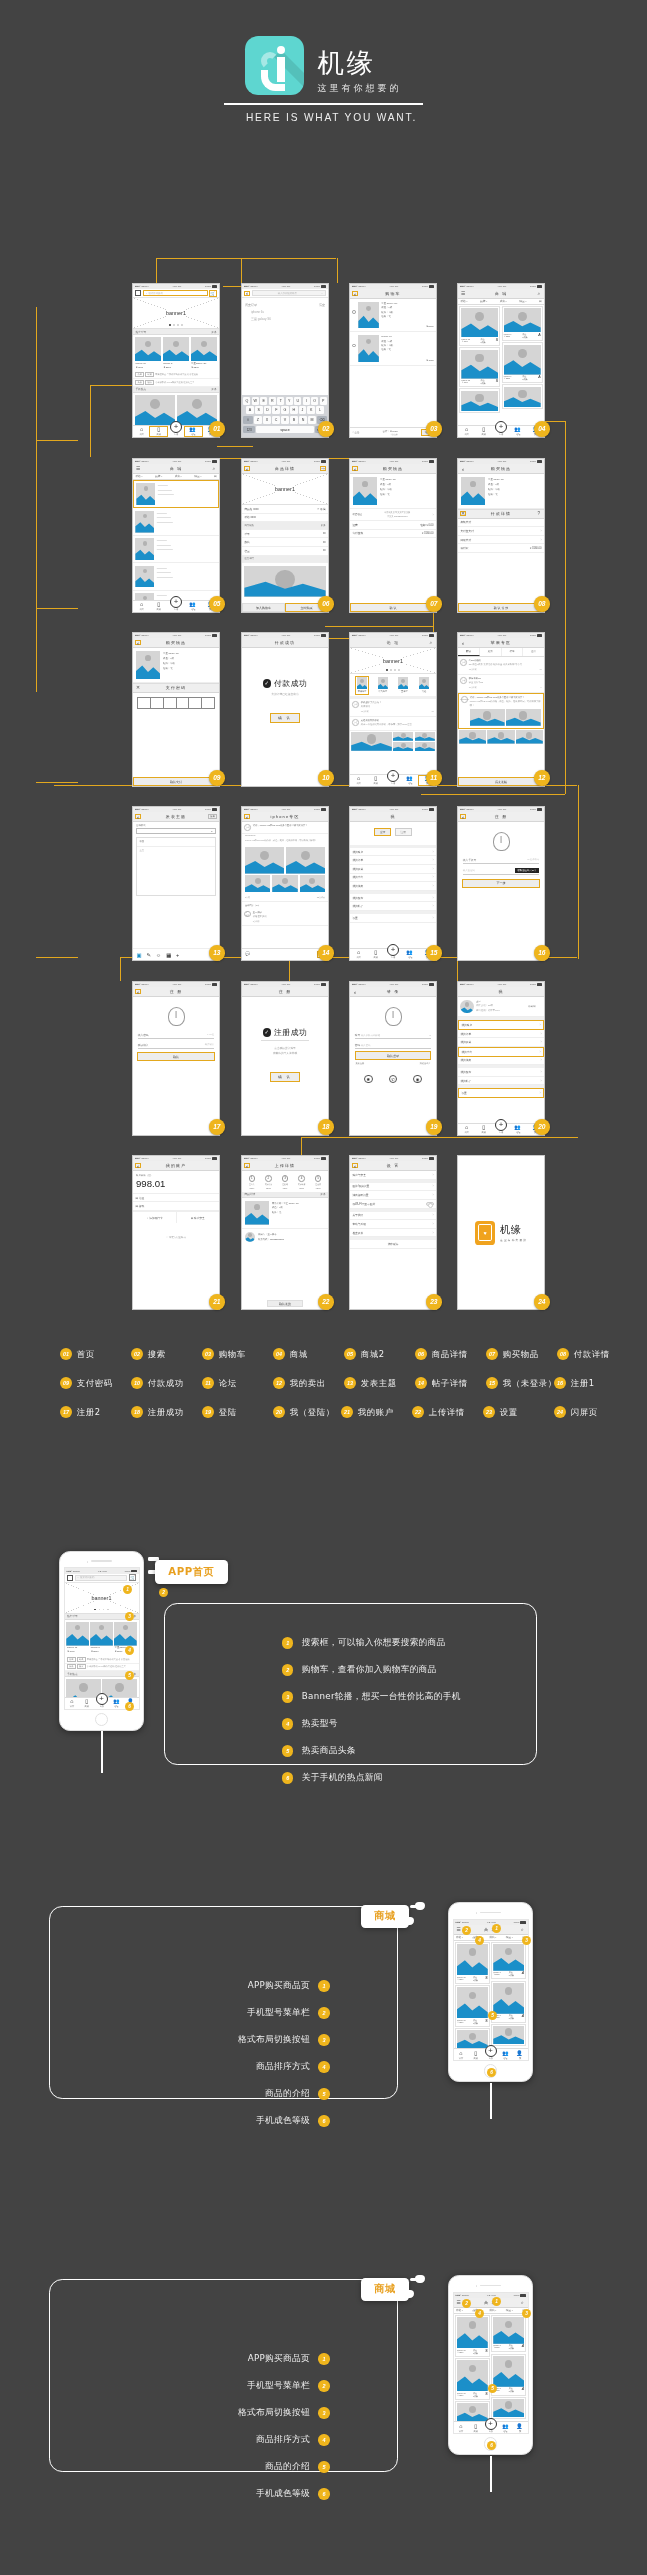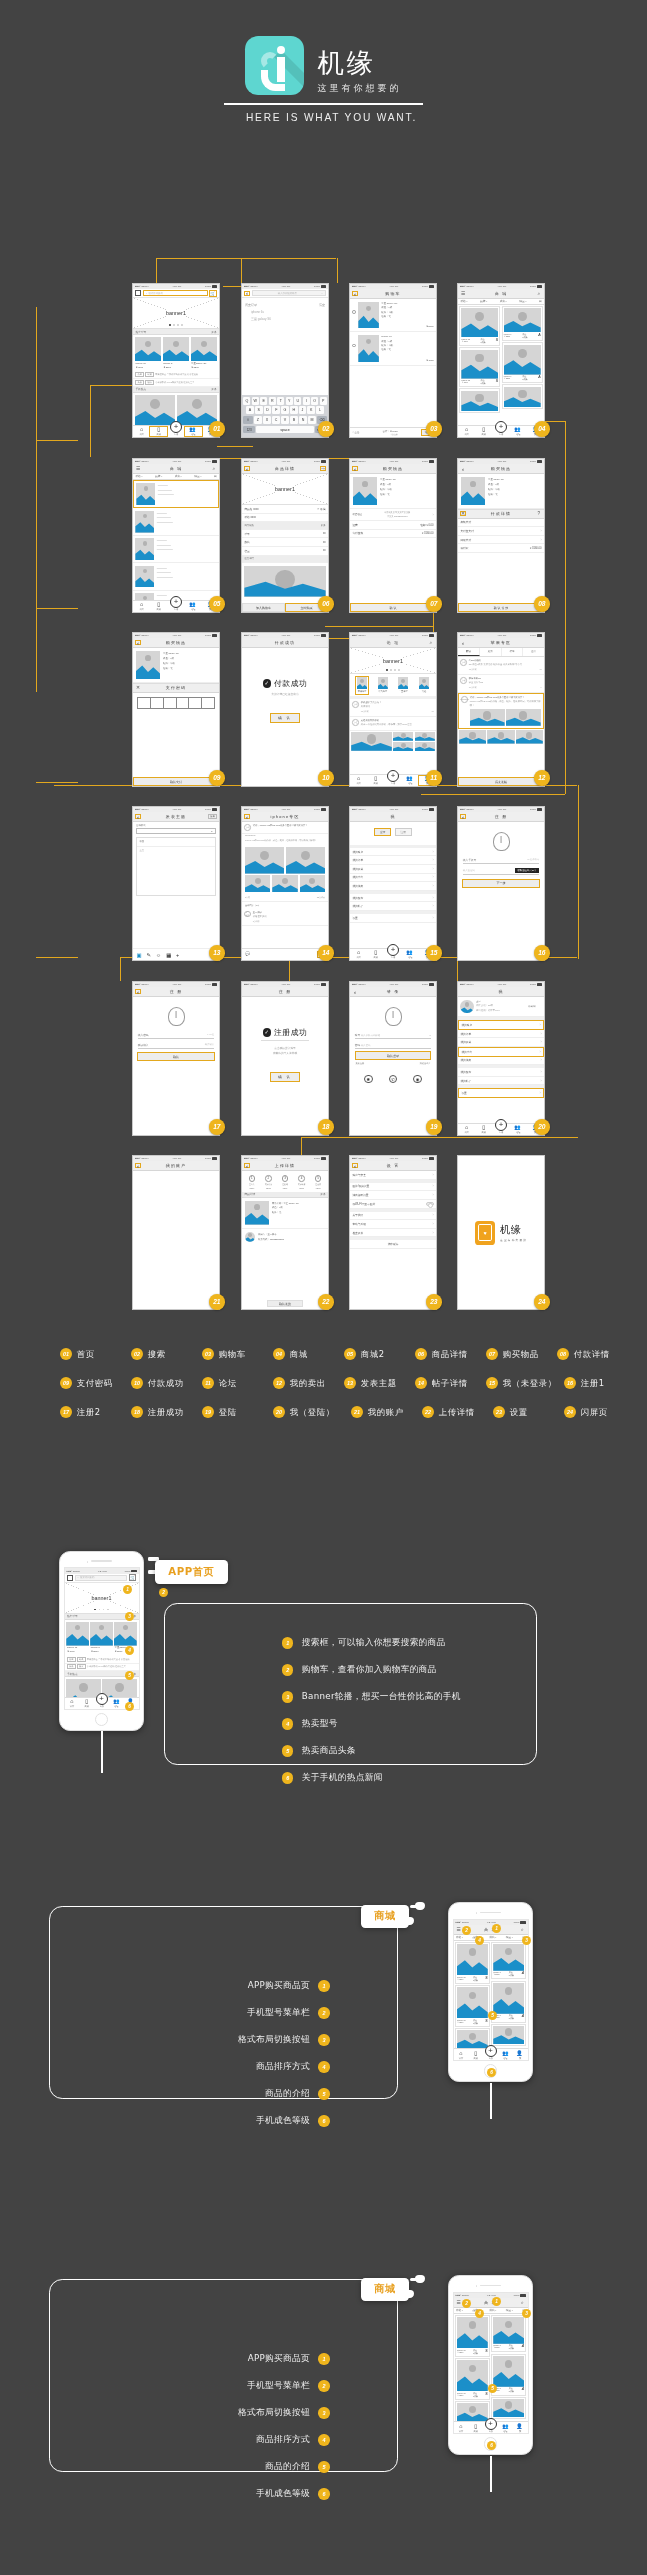--- a/index.html
+++ b/index.html
@@ -321,21 +321,21 @@
     position: absolute; width: 15.6px; height: 15.6px; border-radius: 50%;
     background: #efb51d; color: #fff; display: flex; align-items: center;
     justify-content: center; font-size: 6.6px; font-style: italic; font-weight: bold;
     box-shadow: 0 0.6px 1.8px rgba(0,0,0,.4); z-index: 40;
   }
 
   
   .legend { position: absolute; left: 0; top: 1348px; width: 647px; }
   .legend-row { display: flex; align-items: center; margin-bottom: 17px; padding-left: 60px; }
   .legend-item { display: flex; align-items: center; gap: 4.8px; width: 71px; flex: 0 0 auto; }
-  .legend-item.wide { width: 78px; }
+  .legend-item.wide { width: 68px; }
   .lg-badge {
     width: 12px; height: 12px; border-radius: 50%; background: #efb51d; color: #fff;
     display: flex; align-items: center; justify-content: center;
     font-size: 5.4px; font-style: italic; font-weight: bold; flex: 0 0 auto;
   }
   .lg-label { font-size: 8.4px; color: #f2f2f2; letter-spacing: 0.6px; white-space: nowrap;
               font-family: "DejaVu Sans", "Liberation Sans", sans-serif; }
 
   
   .ann-block { position: absolute; width: 647px; }
@@ -1765,20 +1765,35 @@
       <span class="sb-right">
           <span>100%</span>
           <i class="sb-batt"></i>
         </span>
     </div>
     <div class="navbar">
       <div class="nb-ico nb-back" style="border:0.9px solid #e3a81e;">‹</div>
       <div class="nb-title">我的账户</div>
       <div class="nb-ico"></div>
     </div>
+    <div class="body-scroll">
+      <div class="acct-label">账户余额（元）</div>
+      <div class="acct-num">998.01</div>
+      <div class="kv-row">
+          <span>▤ <span>充值</span></span>
+        </div>
+      <div class="kv-row">
+          <span>▤ <span>提现</span></span>
+        </div>
+      <div class="acct-split">
+        <div>＋ <span>添加银行卡</span></div>
+        <div>▤ <span>账户安全</span></div>
+      </div>
+      <div class="acct-foot">♡ <span>绑定支付宝账号</span></div>
+    </div>
   </div>
   <div class="badge" style="left:209px; top:1053px;">21</div>
 
   <div class="phone" style="left:241px; top:914px;">
     <div class="statusbar">
       <span class="sb-left">
           <b class="sb-dots">●●●●○</b> 
           <span>Carrier</span>
         </span>
       <span class="sb-mid">4:34 PM</span>

